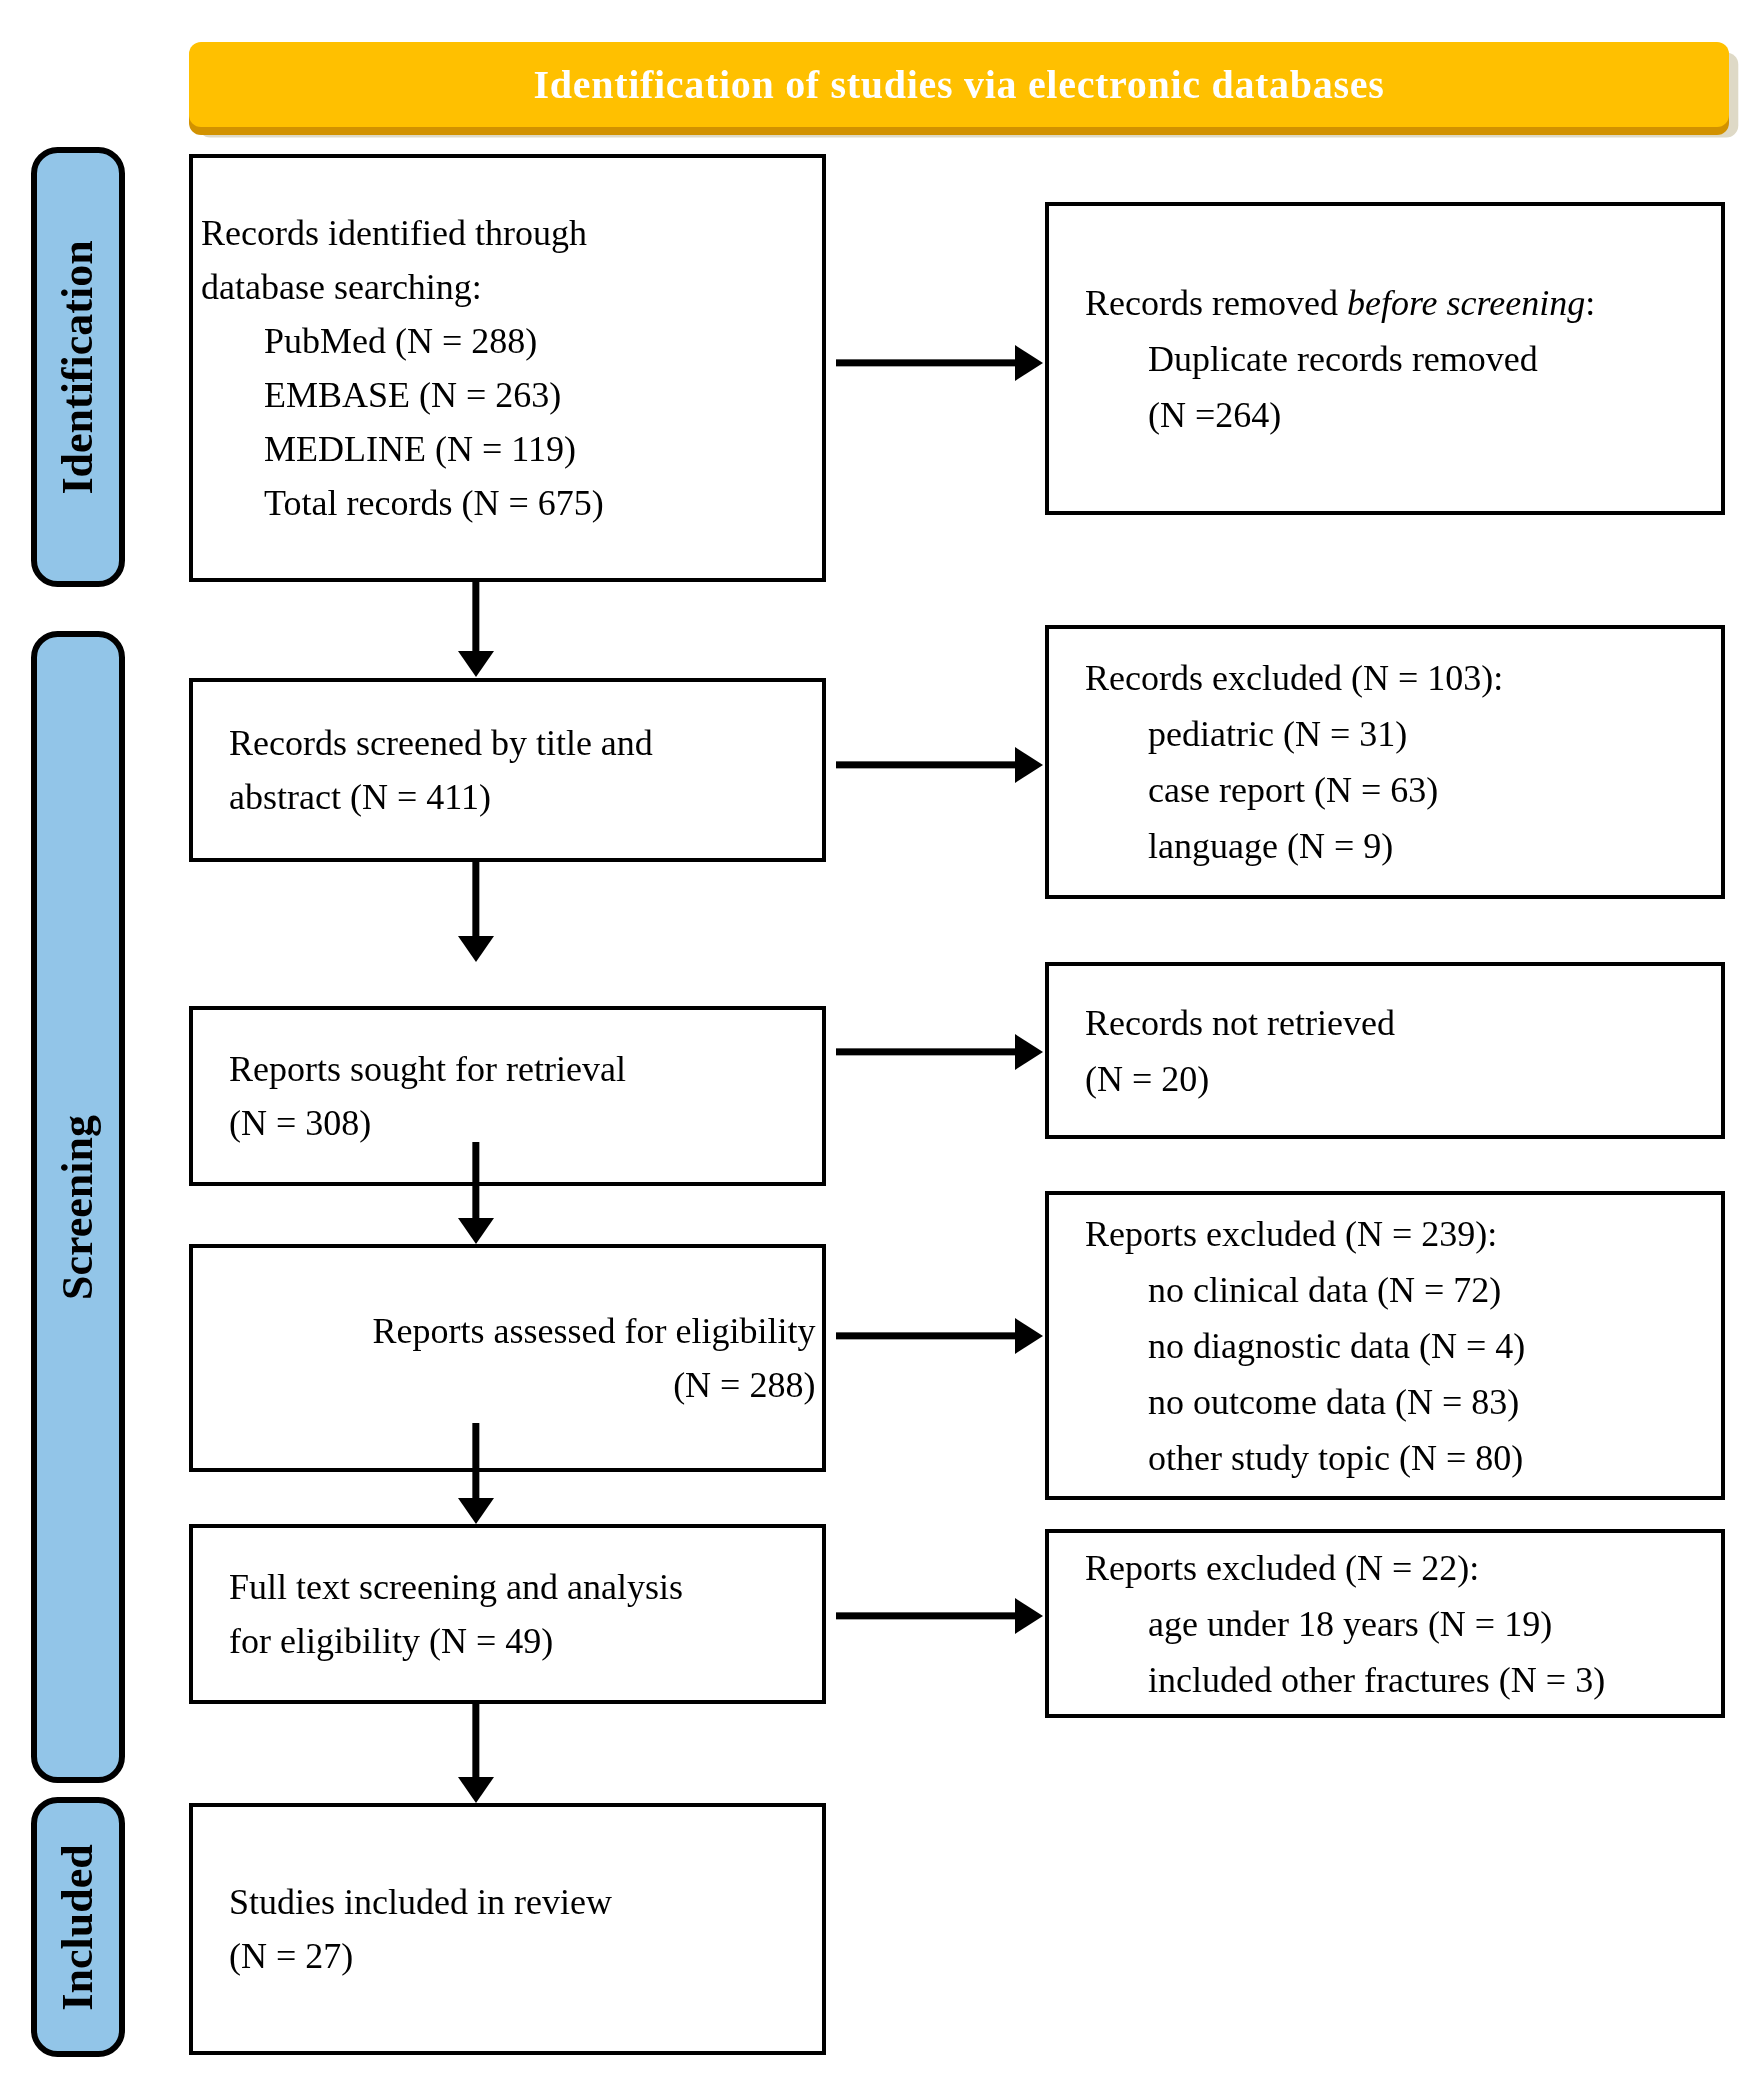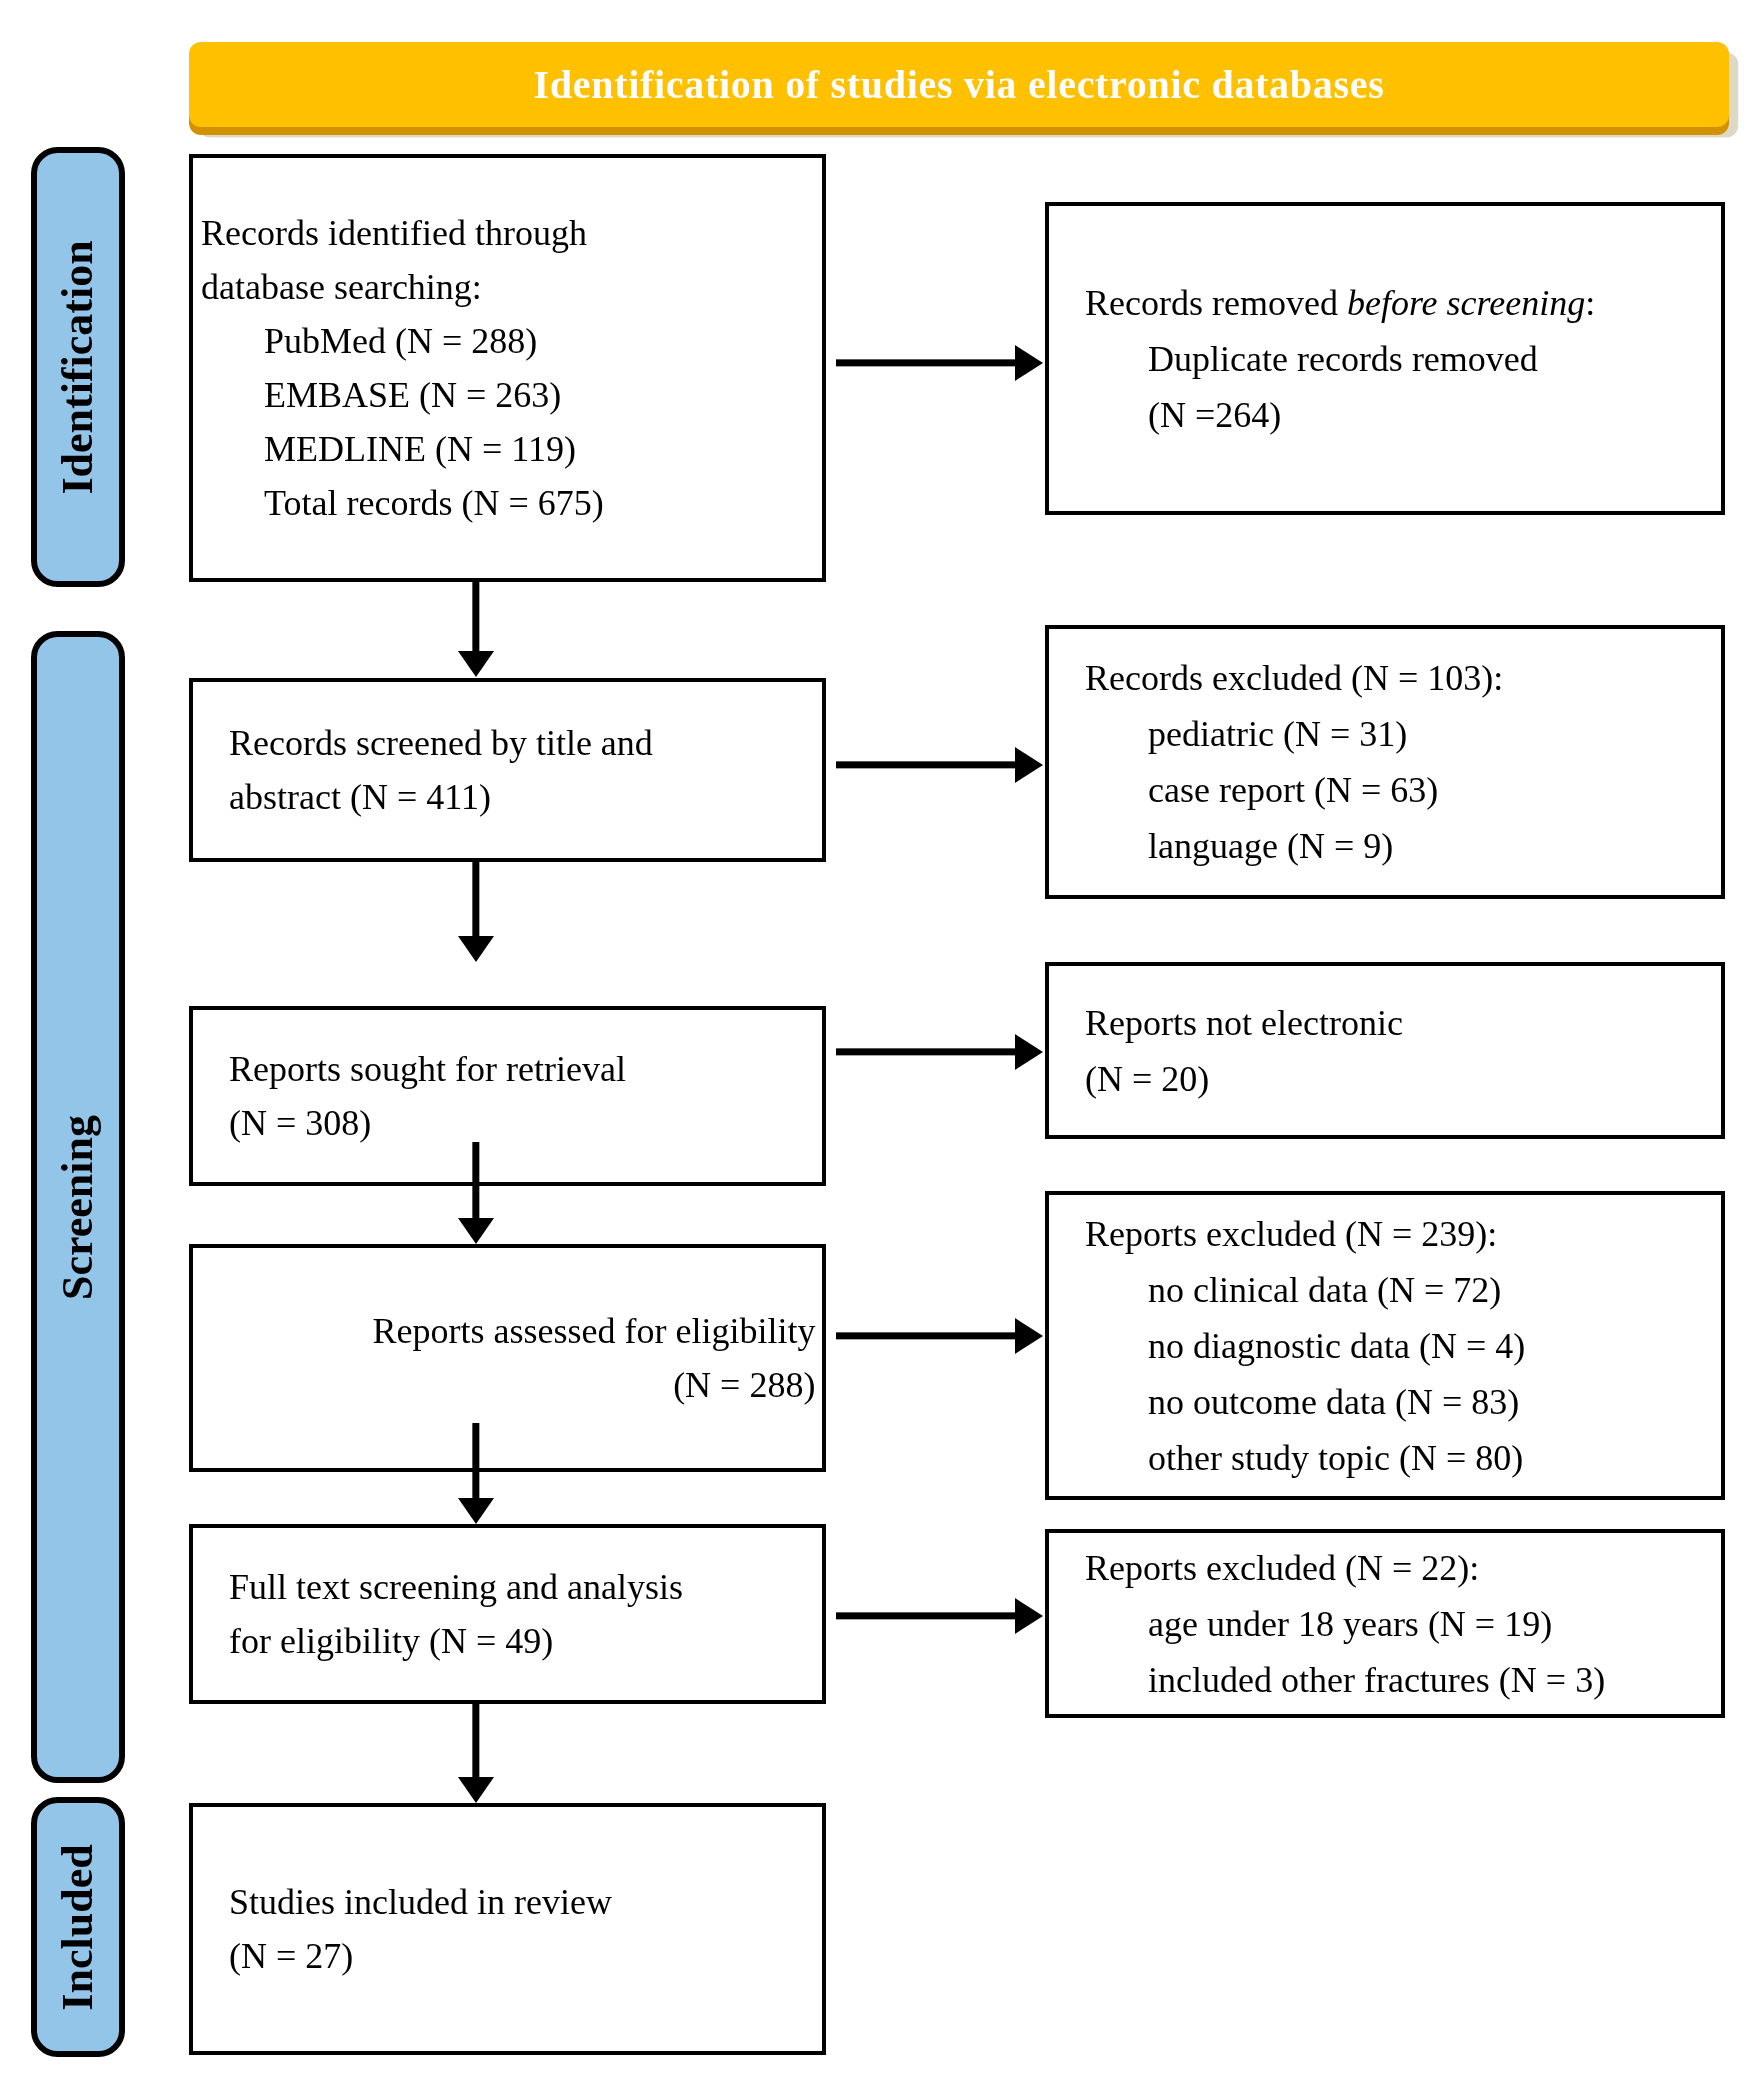--- a/index.html
+++ b/index.html
@@ -164,21 +164,21 @@
 </div>
 
 <div class="fbox rbox rbox-records-excluded">
   <div class="ln">Records excluded (N = 103):</div>
   <div class="ln ind">pediatric (N = 31)</div>
   <div class="ln ind">case report (N = 63)</div>
   <div class="ln ind">language (N = 9)</div>
 </div>
 
 <div class="fbox rbox rbox-not-retrieved">
-  <div class="ln">Reports not electronic</div>
+  <div class="ln">Records not retrieved</div>
   <div class="ln">(N = 20)</div>
 </div>
 
 <div class="fbox rbox rbox-reports-excluded">
   <div class="ln">Reports excluded (N = 239):</div>
   <div class="ln ind">no clinical data (N = 72)</div>
   <div class="ln ind">no diagnostic data (N = 4)</div>
   <div class="ln ind">no outcome data (N = 83)</div>
   <div class="ln ind">other study topic (N = 80)</div>
 </div>

